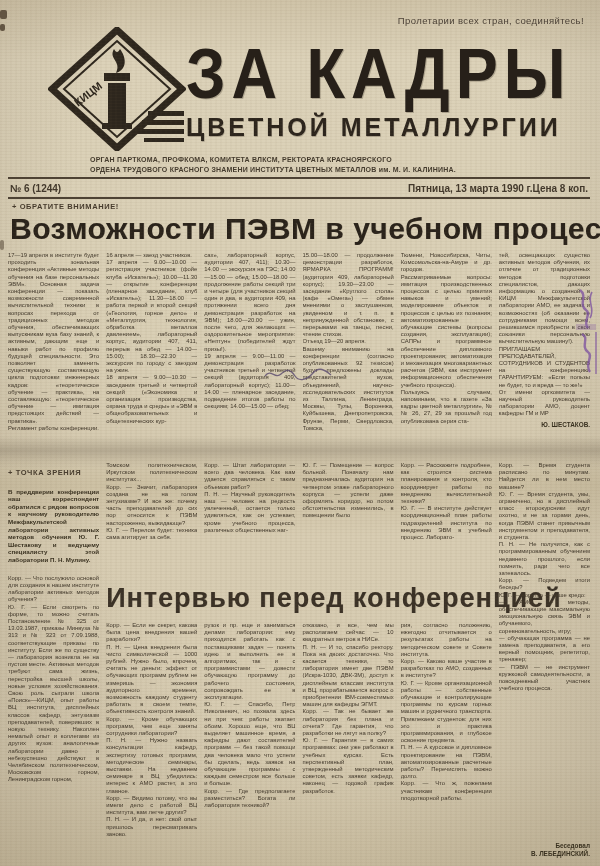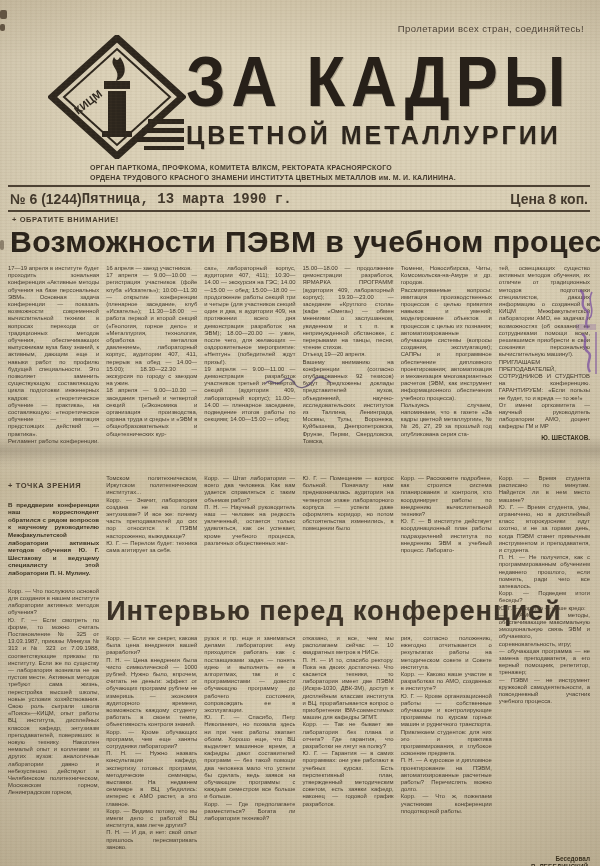--- a/index.html
+++ b/index.html
@@ -6,21 +6,21 @@
   body{
     width:600px;height:866px;
     font-family:"Liberation Sans",sans-serif;
     background:#b9ad92;
     overflow:hidden;
   }
   .page{
     position:relative;
     width:600px;height:866px;
     box-sizing:border-box;
-    padding:20px 10px 6px 8px;
+    padding:12px 10px 6px 8px;
     background:
       radial-gradient(ellipse at 50% 35%, rgba(0,0,0,0) 55%, rgba(80,65,45,.16) 100%),
       linear-gradient(180deg,#cfc3a8 0%,#dcd2b9 7%,#d9cfb5 40%,#d5cab0 52%,#cdc1a4 56%,#d8cdb3 62%,#d6cbb1 88%,#cdc1a4 100%);
     color:#3d3428;
   }
   .grain{position:absolute;inset:0;pointer-events:none;
     background:
       repeating-linear-gradient(0deg, rgba(120,100,70,.05) 0 1px, rgba(0,0,0,0) 1px 3px),
       repeating-linear-gradient(90deg, rgba(120,100,70,.04) 0 2px, rgba(0,0,0,0) 2px 5px);
   }
@@ -39,24 +39,24 @@
     white-space:nowrap; margin-top:14px;
     text-shadow:.5px .5px 0 rgba(40,30,20,.25);
   }
   .organ{
     margin-left:82px; font-size:7px; font-weight:bold; line-height:9.5px;
     white-space:pre-line; color:#433a2d; letter-spacing:.2px; margin-top:2px;
   }
   .rule{ height:0; border-top:2px solid #50443600; }
   .rule-a{ border-top:2px solid #4c4133; margin-top:3px; }
   .issue-row{
-    display:flex; align-items:center; font-size:14px; font-weight:bold;
+    display:flex; align-items:center; font-size:10px; font-weight:bold;
     color:#43392c; padding:4px 2px 3px 2px; position:relative;
   }
-  .issue-row .mid{ flex:1; text-align:left;font-family:Liberation Mono, monospace; }
+  .issue-row .mid{ flex:1; text-align:right; }
   .rule-b{ border-top:2.5px solid #4c4133; margin-bottom:3px; }
   .kicker{ font-size:7.5px; font-weight:bold; letter-spacing:.6px; color:#463b2d; margin:2px 0 0 4px; }
   .headline1{
     margin:1px 0 6px 2px; font-size:30px; font-weight:bold; letter-spacing:.5px;
     color:#29221a; white-space:nowrap;
     text-shadow:.4px .4px 0 rgba(40,30,20,.3);
   }
   .cols{ display:flex; gap:7px; height:198px; overflow:hidden; }
   .col{
     flex:1 1 0; font-size:5.9px; line-height:7.2px; text-align:justify;

